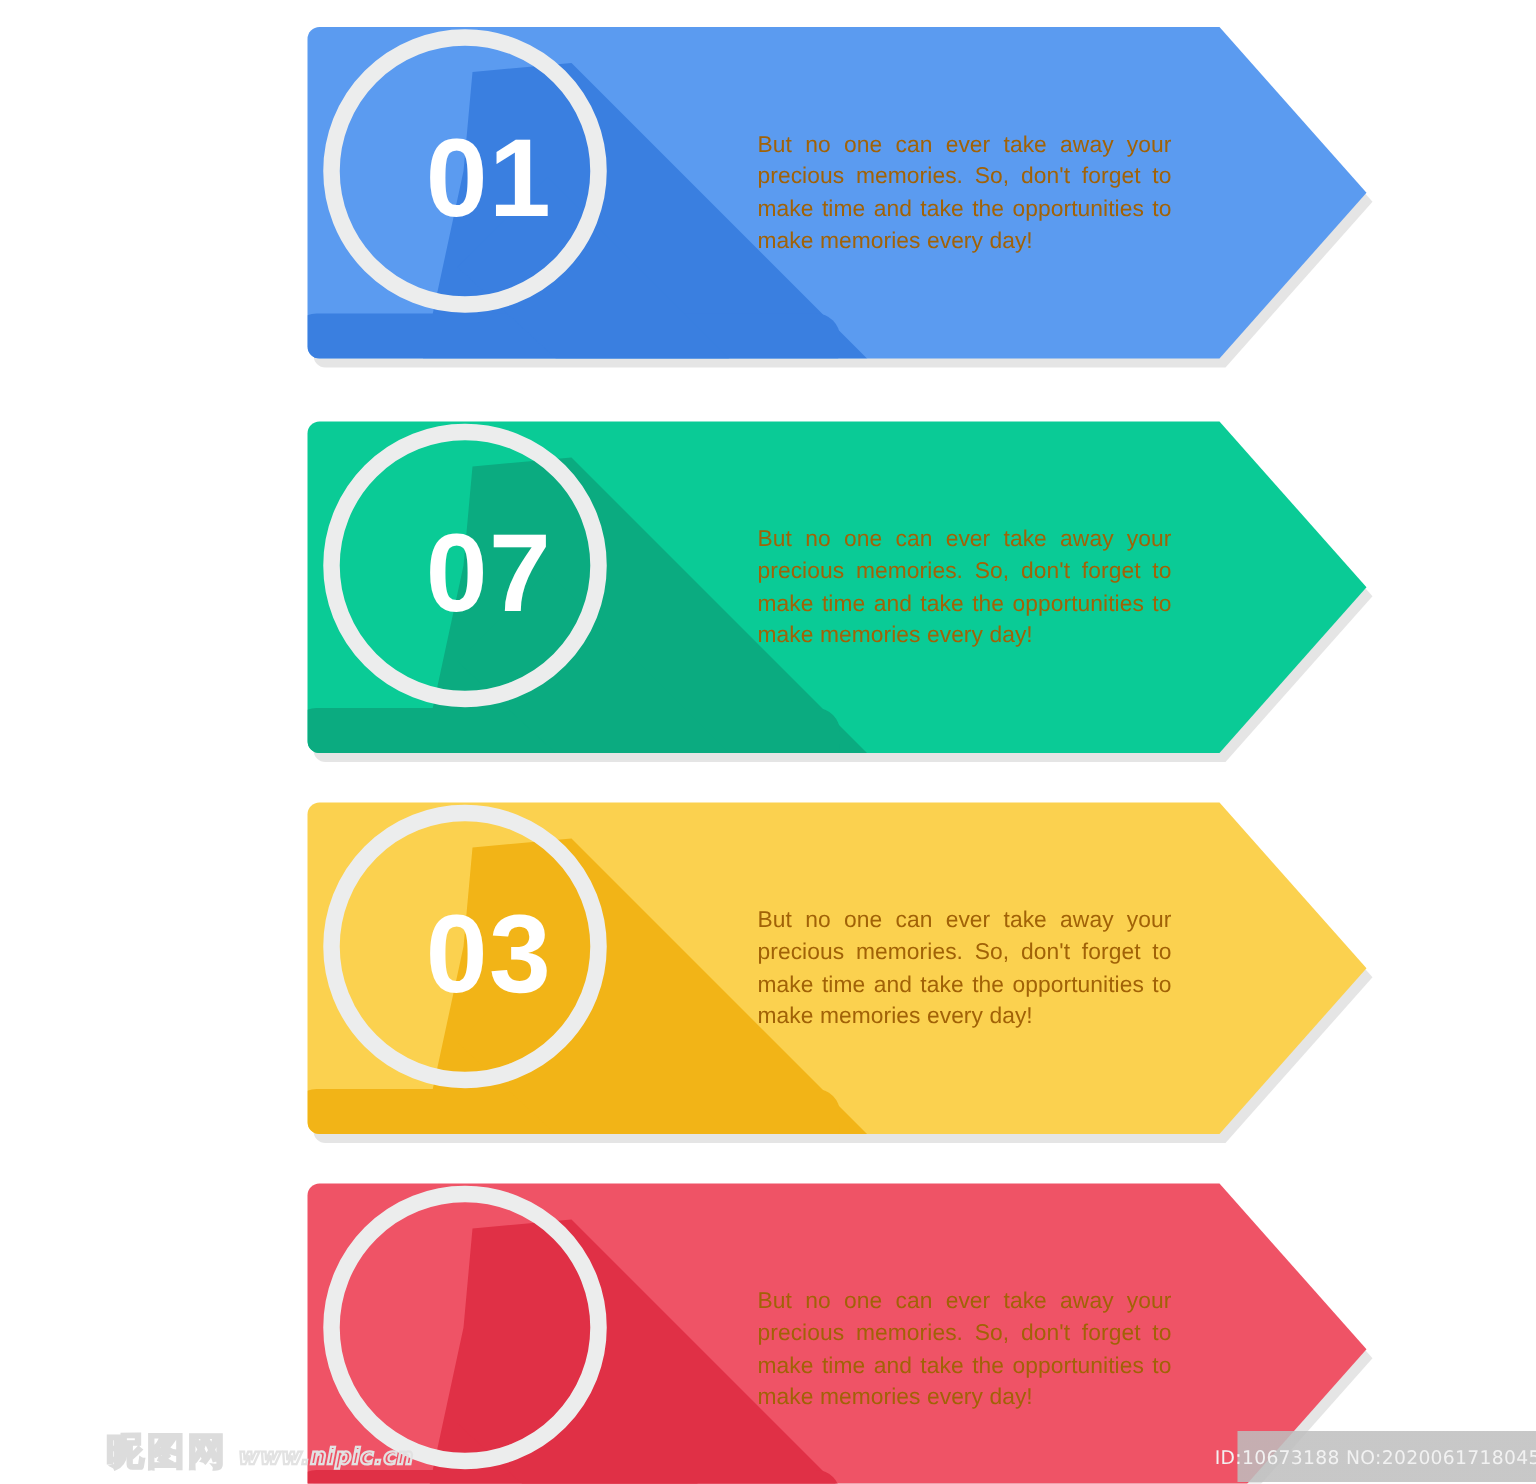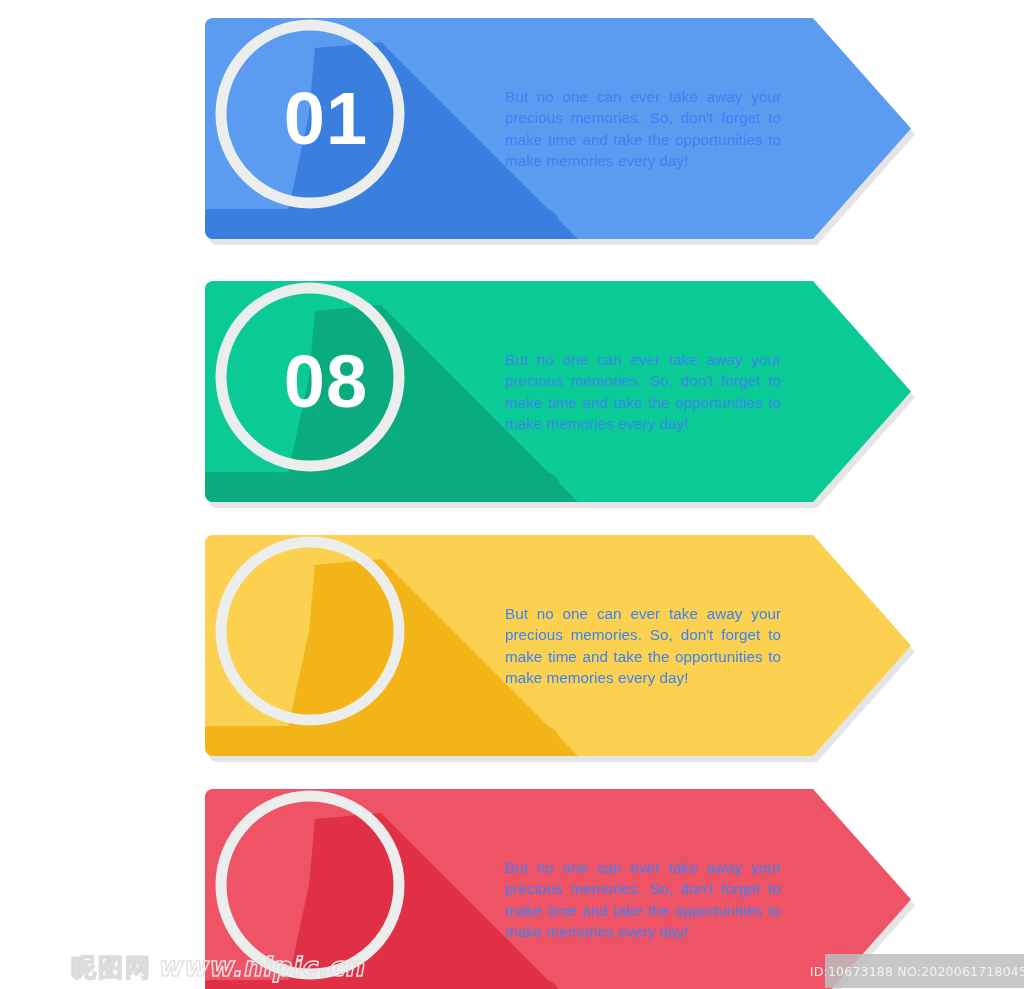--- a/index.html
+++ b/index.html
@@ -38,21 +38,21 @@
     width: 706px;
     height: 231px;
     overflow: visible;
   }
 
   .banner-text {
     position: absolute;
     left: 300px;
     top: 68px;
     width: 276px;
-    color: #3b82f6;
+    color: #a16207;
     font-size: 15.2px;
     line-height: 21.3px;
     text-align: justify;
     text-align-last: left;
     font-family: "Liberation Sans", sans-serif;
     letter-spacing: 0.05px;
     z-index: 4;
   }
 
   .banner-number {
@@ -94,21 +94,21 @@
   }
   .wm-cn {
     font-size: 25px;
     font-weight: bold;
     color: rgba(255,255,255,0.0);
     -webkit-text-stroke: 1.6px #dcdcdc;
     letter-spacing: 2px;
     font-family: Liberation Serif, serif;
   }
   .wm-url {
-    font-size: 27px;
+    font-size: 15px;
     font-style: italic;
     font-weight: bold;
     color: rgba(255,255,255,0.0);
     -webkit-text-stroke: 1.5px #e2e2e2;
     letter-spacing: 0.4px;
     font-family: "DejaVu Sans", sans-serif;
   }
   .wm-right {
     position: absolute;
     right: 0;
@@ -163,40 +163,41 @@
       </defs>
       <path d="M12,6 H612 L710,116.5 L612,227 H12 A8,8 0 0 1 4,219 V14 A8,8 0 0 1 12,6 Z" fill="#cfcfcf" opacity="0.55"></path>
       <path d="M8,0 H608 L706,110.5 L608,221 H8 A8,8 0 0 1 0,213 V8 A8,8 0 0 1 8,0 Z" class="bg-shape" fill="#0acb96"></path>
       <g clip-path="url(#clip1)">
         <path d="M104,96 L110,30 L176,24 L420,268 L340,300 L60,300 Z" class="long-shadow" fill="#0bab80" opacity="1"></path>
         <rect x="-10" y="191" width="365" height="40" rx="16" class="bottom-bar" fill="#0bab80"></rect>
         <path d="M100,160 L160,100 L360,300 L250,300 Z" class="long-shadow" fill="#0bab80" opacity="1"></path>
       </g>
       <circle cx="105" cy="96" r="89" fill="none" stroke-width="11" class="ring" stroke="#eceded"></circle>
     </svg>
-    <div class="banner-number">08</div>
+    <div class="banner-number">07</div>
     <div class="banner-text">But no one can ever take away your precious memories. So, don't forget to make time and take the opportunities to make memories every day!</div>
   </div>
 
   <div class="banner" id="banner-2" style="top: 535px;">
     <svg class="banner-svg" viewBox="0 0 706 231">
       <defs>
         <clipPath id="clip2">
           <path d="M8,0 H608 L706,110.5 L608,221 H8 A8,8 0 0 1 0,213 V8 A8,8 0 0 1 8,0 Z"></path>
         </clipPath>
       </defs>
       <path d="M12,6 H612 L710,116.5 L612,227 H12 A8,8 0 0 1 4,219 V14 A8,8 0 0 1 12,6 Z" fill="#cfcfcf" opacity="0.55"></path>
       <path d="M8,0 H608 L706,110.5 L608,221 H8 A8,8 0 0 1 0,213 V8 A8,8 0 0 1 8,0 Z" class="bg-shape" fill="#fbd14f"></path>
       <g clip-path="url(#clip2)">
         <path d="M104,96 L110,30 L176,24 L420,268 L340,300 L60,300 Z" class="long-shadow" fill="#f2b417" opacity="1"></path>
         <rect x="-10" y="191" width="365" height="40" rx="16" class="bottom-bar" fill="#f2b417"></rect>
         <path d="M100,160 L160,100 L360,300 L250,300 Z" class="long-shadow" fill="#f2b417" opacity="1"></path>
       </g>
       <circle cx="105" cy="96" r="89" fill="none" stroke-width="11" class="ring" stroke="#eceded"></circle>
     </svg>
+    <div class="banner-number">03</div>
     <div class="banner-text">But no one can ever take away your precious memories. So, don't forget to make time and take the opportunities to make memories every day!</div>
   </div>
 
   <div class="banner" id="banner-3" style="top: 789px;">
     <svg class="banner-svg" viewBox="0 0 706 231">
       <defs>
         <clipPath id="clip3">
           <path d="M8,0 H608 L706,110.5 L608,221 H8 A8,8 0 0 1 0,213 V8 A8,8 0 0 1 8,0 Z"></path>
         </clipPath>
       </defs>

